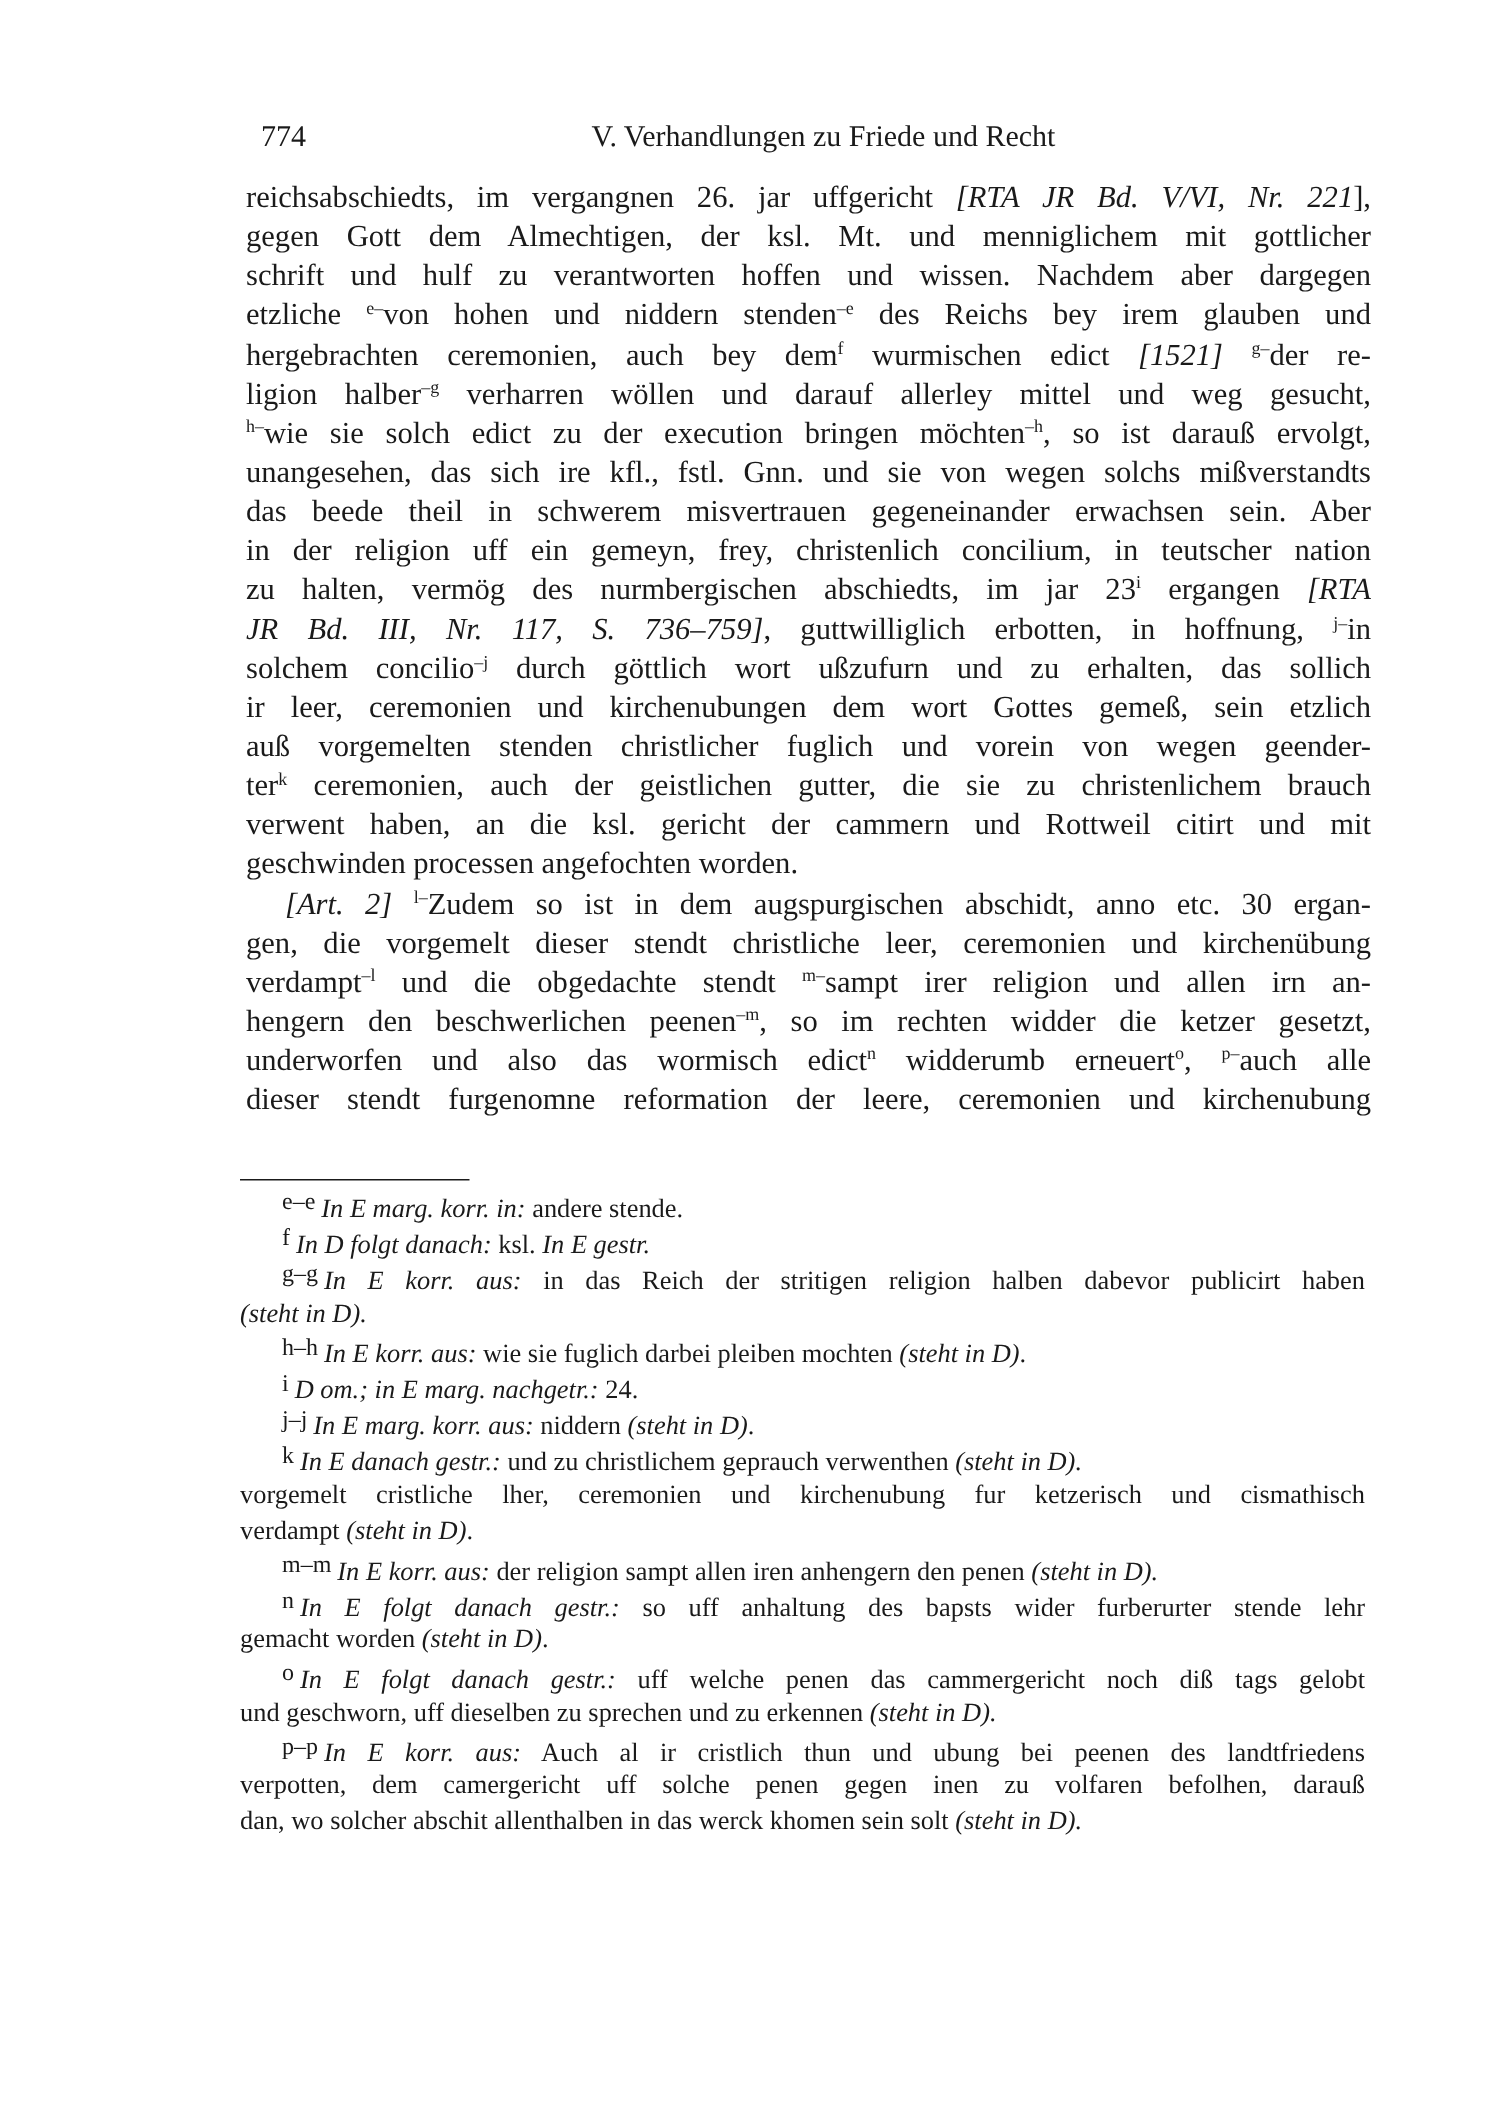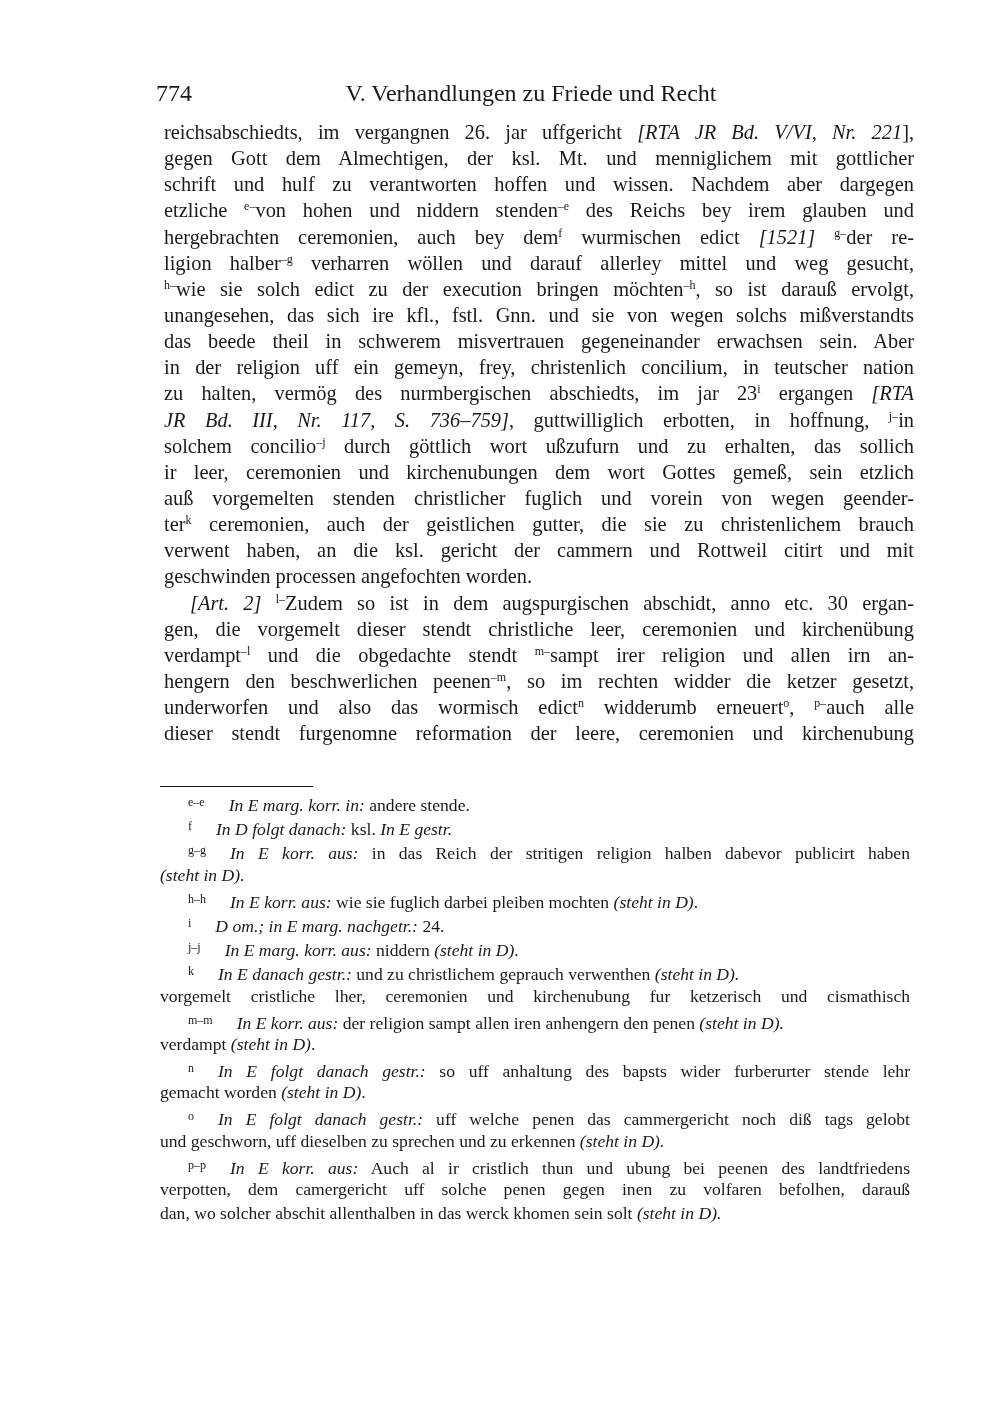--- a/index.html
+++ b/index.html
@@ -1,33 +1,33 @@
 <!DOCTYPE html>
 <html><head>
 <meta charset="utf-8">
 <style>
   html, body { margin: 0; padding: 0; background: #ffffff; }
   body { width: 1004px; height: 1418px; position: relative; overflow: hidden;
          font-family: "Liberation Serif", "DejaVu Serif", serif; color: #1a1a1a; }
-  .header { position: absolute; top: 80px; left: 156px; width: 750px; height: 26px;
-            font-size: 24px; }
+  .header { position: absolute; top: 80px; left: 174px; width: 750px; height: 26px;
+            font-size: 20px; }
   .page-number { position: absolute; left: 0; top: 0; }
   .running-title { position: absolute; left: 0; right: 0; text-align: center; top: 0; }
   .body-text { position: absolute; top: 119px; left: 164px; width: 750px; font-size: 20.4px; }
   .line { height: 26.15px; line-height: 26.15px; white-space: nowrap;
           text-align: justify; text-align-last: justify; }
   .line.last { text-align-last: left; }
   .line.indent { padding-left: 26px; }
   .footnote-rule { position: absolute; top: 786px; left: 160px; width: 153px; height: 1px; background: #1a1a1a; }
   .footnotes { position: absolute; top: 790px; left: 160px; width: 750px; font-size: 17.6px; }
   .fline { height: 24.2px; line-height: 24.2px; white-space: nowrap;
            text-align: justify; text-align-last: justify; }
   .fline.last { text-align-last: left; }
   .fline.indent { padding-left: 28px; }
-  .fn-mark { font-size: 12px; vertical-align: 5px; margin-right: 24px; }
+  .fn-mark { font-size: 16px; vertical-align: 5px; margin-right: 4px; }
   i { font-style: italic; }
   sup { font-size: 12px; vertical-align: 7px; line-height: 0; }
 </style>
 </head>
 <body>
 
 <div class="header">
   <span class="page-number">774</span>
   <span class="running-title">V. Verhandlungen zu Friede und Recht</span>
 </div>
@@ -64,22 +64,22 @@
 <div class="footnotes" id="footnotes">
     <div class="fline last indent"><span class="fn-mark">e–e</span><i>In E marg. korr. in:</i><span> andere stende.</span></div>
     <div class="fline last indent"><span class="fn-mark">f</span><i>In D folgt danach:</i><span> ksl. </span><i>In E gestr.</i></div>
     <div class="fline indent"><span class="fn-mark">g–g</span><i>In E korr. aus:</i><span> in das Reich der stritigen religion halben dabevor publicirt haben</span></div>
     <div class="fline last"><i>(steht in D).</i></div>
     <div class="fline last indent"><span class="fn-mark">h–h</span><i>In E korr. aus:</i><span> wie sie fuglich darbei pleiben mochten </span><i>(steht in D)</i><span>.</span></div>
     <div class="fline last indent"><span class="fn-mark">i</span><i>D om.; in E marg. nachgetr.:</i><span> 24.</span></div>
     <div class="fline last indent"><span class="fn-mark">j–j</span><i>In E marg. korr. aus:</i><span> niddern </span><i>(steht in D)</i><span>.</span></div>
     <div class="fline last indent"><span class="fn-mark">k</span><i>In E danach gestr.:</i><span> und zu christlichem geprauch verwenthen </span><i>(steht in D).</i></div>
     <div class="fline"><span>vorgemelt cristliche lher, ceremonien und kirchenubung fur ketzerisch und cismathisch</span></div>
+    <div class="fline last"><span>verdampt </span><i>(steht in D)</i><span>.</span></div>
     <div class="fline last indent"><span class="fn-mark">m–m</span><i>In E korr. aus:</i><span> der religion sampt allen iren anhengern den penen </span><i>(steht in D).</i></div>
-    <div class="fline last"><span>verdampt </span><i>(steht in D)</i><span>.</span></div>
     <div class="fline indent"><span class="fn-mark">n</span><i>In E folgt danach gestr.:</i><span> so uff anhaltung des bapsts wider furberurter stende lehr</span></div>
     <div class="fline last"><span>gemacht worden </span><i>(steht in D)</i><span>.</span></div>
     <div class="fline indent"><span class="fn-mark">o</span><i>In E folgt danach gestr.:</i><span> uff welche penen das cammergericht noch diß tags gelobt</span></div>
     <div class="fline last"><span>und geschworn, uff dieselben zu sprechen und zu erkennen </span><i>(steht in D).</i></div>
     <div class="fline indent"><span class="fn-mark">p–p</span><i>In E korr. aus:</i><span> Auch al ir cristlich thun und ubung bei peenen des landtfriedens</span></div>
     <div class="fline"><span>verpotten, dem camergericht uff solche penen gegen inen zu volfaren befolhen, darauß</span></div>
     <div class="fline last"><span>dan, wo solcher abschit allenthalben in das werck khomen sein solt </span><i>(steht in D).</i></div>
   </div>
 
 </body></html>

